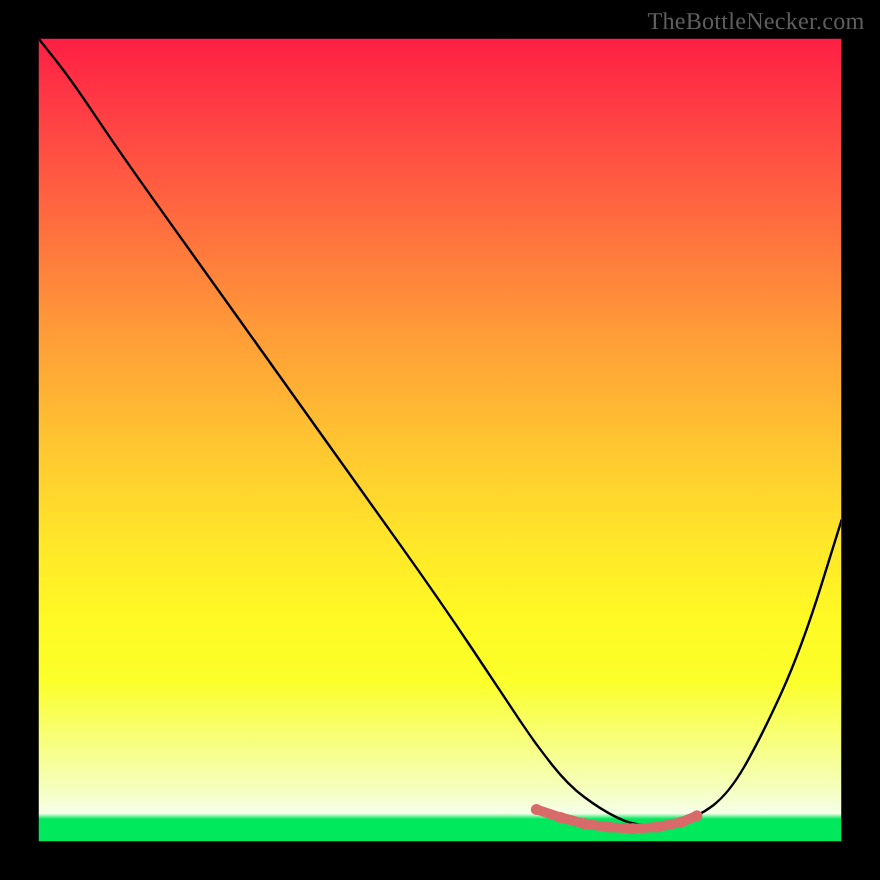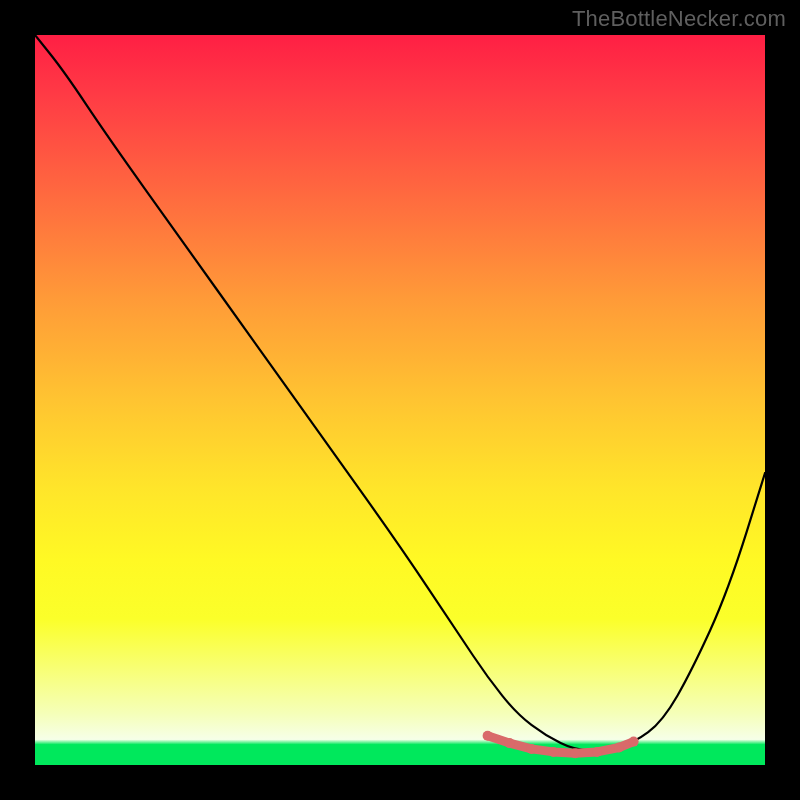--- a/index.html
+++ b/index.html
@@ -18,20 +18,21 @@
   }
   .watermark {
     position: absolute;
     top: 6px;
     right: 14px;
     color: #5f5f5f;
     font-size: 22px;
     font-weight: 500;
     letter-spacing: 0.2px;
     z-index: 4;
+    font-family: Liberation Serif, serif;
   }
   .plot-area {
     position: absolute;
     left: 35px;
     top: 35px;
     width: 730px;
     height: 730px;
     overflow: hidden;
   }
   .gradient {

